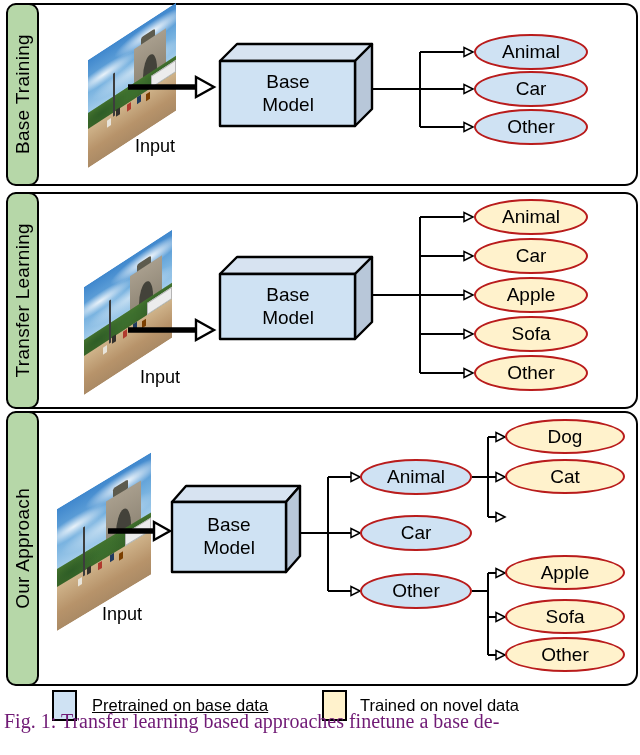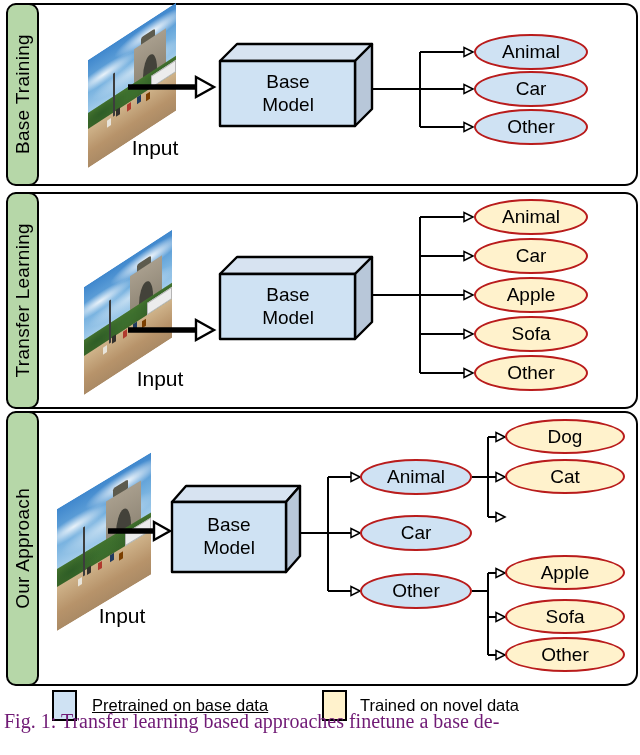--- a/index.html
+++ b/index.html
@@ -46,21 +46,21 @@
   .thick{stroke:#000;stroke-width:5.5;}
   .openhead{fill:#fff;stroke:#000;stroke-width:2.4;stroke-linejoin:miter;}
   .conn{stroke:#000;stroke-width:2;fill:none;}
   .smallhead{fill:#fff;stroke:#000;stroke-width:1.5;stroke-linejoin:miter;}
   .boxfront{fill:#cfe2f3;stroke:#000;stroke-width:2.4;stroke-linejoin:round;}
   .boxtop{fill:#d7e3f1;stroke:#000;stroke-width:2.4;stroke-linejoin:round;}
   .boxside{fill:#b8c7d9;stroke:#000;stroke-width:2.4;stroke-linejoin:round;}
   
   .model-label{position:absolute;z-index:3;display:flex;align-items:center;justify-content:center;
                text-align:center;font-size:19px;line-height:1.2;}
-  .input-label{position:absolute;z-index:3;width:70px;text-align:center;font-size:21px;}
+  .input-label{position:absolute;z-index:3;width:70px;text-align:center;font-size:18px;}
   .node{position:absolute;z-index:3;width:114px;height:36px;box-sizing:border-box;border:2px solid #b91c1c;
         border-radius:50%;display:flex;align-items:center;justify-content:center;font-size:19px;}
   .node.base{background:#cfe2f3;}
   .node.novel{background:#fff2cc;}
   .node.mid{width:112px;}
   .node.sm{width:120px;height:35px;}
   
   .legend{position:absolute;left:0;top:686px;width:640px;height:42px;}
   .swatch{position:absolute;width:25px;height:31px;box-sizing:border-box;border:2px solid #000;}
   .sw-base{left:52px;top:4px;background:#cfe2f3;}

